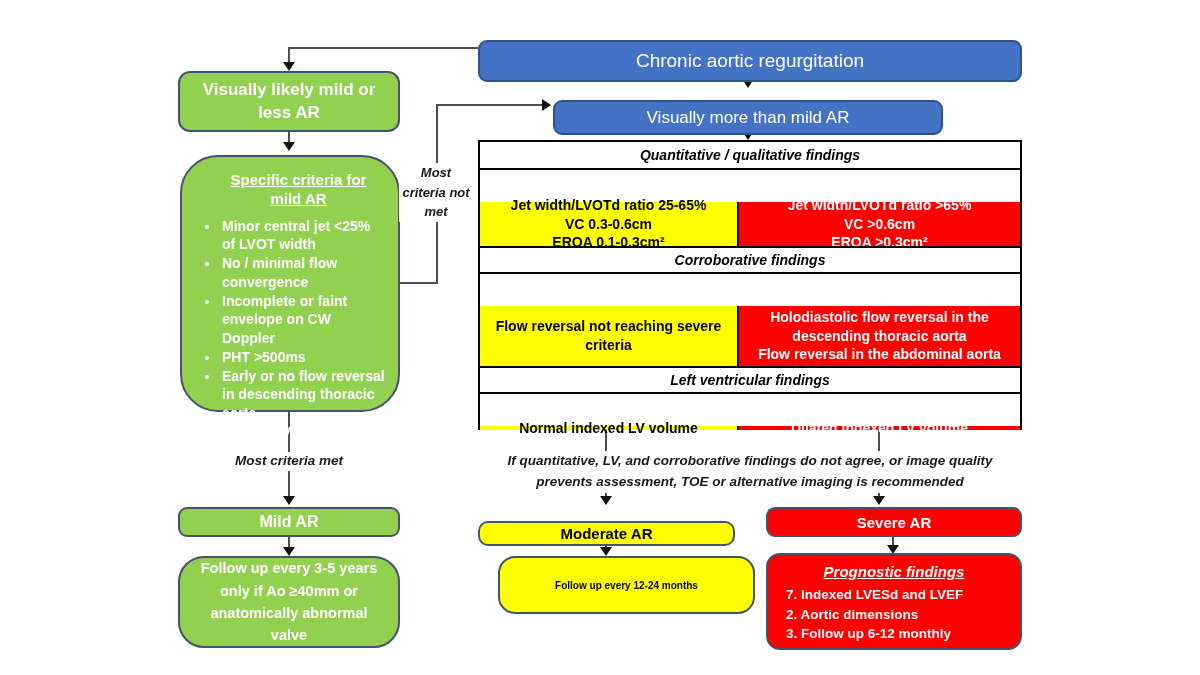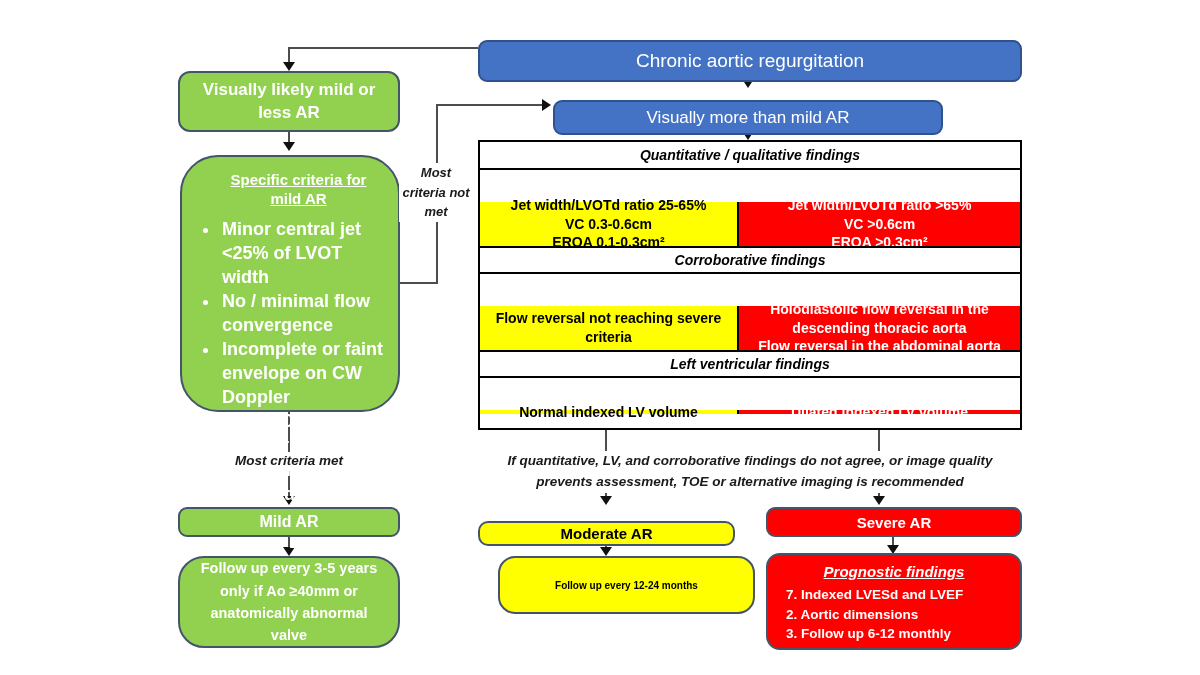--- a/index.html
+++ b/index.html
@@ -38,21 +38,21 @@
   .t-cell{box-sizing:border-box;display:flex;align-items:center;justify-content:center;
     text-align:center;font-weight:bold;font-size:14px;line-height:1.35;
     white-space:pre-line;padding:2px 8px;margin-top:32px;}
   .t-cell.yellow{background:#FFFF00;color:#000000;width:257px;}
   .t-cell.red{background:#FF0000;color:#ffffff;flex:1;border-left:2px solid #000;}
   .underlined{text-decoration:underline;}
 
   #criteria-box{justify-content:flex-start;padding:10px 8px 6px 8px;border-radius:38px;}
   #criteria-title{font-size:15px;line-height:1.25;margin:4px 14px 2px 31px;}
   #criteria-list{margin:6px 0 0 0;padding:0 4px 0 30px;text-align:left;
-    font-size:18px;line-height:1.34;}
+    font-size:14px;line-height:1.34;}
   #criteria-list li{margin:0;padding-left:2px;}
 
   #prognostic-box{justify-content:flex-start;padding:6px 6px;border-radius:14px;}
   #prognostic-title{font-size:15px;margin-top:2px;font-style:italic;}
   #prognostic-list{list-style:none;margin:5px 0 0 0;padding:0 0 0 12px;
     text-align:left;font-size:13.5px;line-height:1.45;align-self:flex-start;}
 
   #note-text{position:absolute;left:478px;top:451px;width:544px;height:42px;
     background:#ffffff;color:#1a1a1a;font-style:italic;font-weight:bold;
     font-size:13.5px;line-height:1.55;text-align:center;z-index:5;}
@@ -134,21 +134,21 @@
     <div class="t-header" style="height:26px;">Quantitative / qualitative findings</div>
     <div class="t-row" style="height:78px;">
       <div class="t-cell yellow">Jet width/LVOTd ratio 25-65%
 VC 0.3-0.6cm
 EROA 0.1-0.3cm²</div>
       <div class="t-cell red">Jet width/LVOTd ratio &gt;65%
 VC &gt;0.6cm
 EROA &gt;0.3cm²</div>
     </div>
     <div class="t-header" style="height:26px;">Corroborative findings</div>
-    <div class="t-row" style="height:78px;">
+    <div class="t-row" style="height:94px;">
       <div class="t-cell yellow">Flow reversal not reaching severe criteria</div>
       <div class="t-cell red">Holodiastolic flow reversal in the descending thoracic aorta
 Flow reversal in the abdominal aorta</div>
     </div>
     <div class="t-header" style="height:26px;">Left ventricular findings</div>
     <div class="t-row" style="height:36px;">
       <div class="t-cell yellow">Normal indexed LV volume</div>
       <div class="t-cell red">Dilated indexed LV volume</div>
     </div>
   </div>

